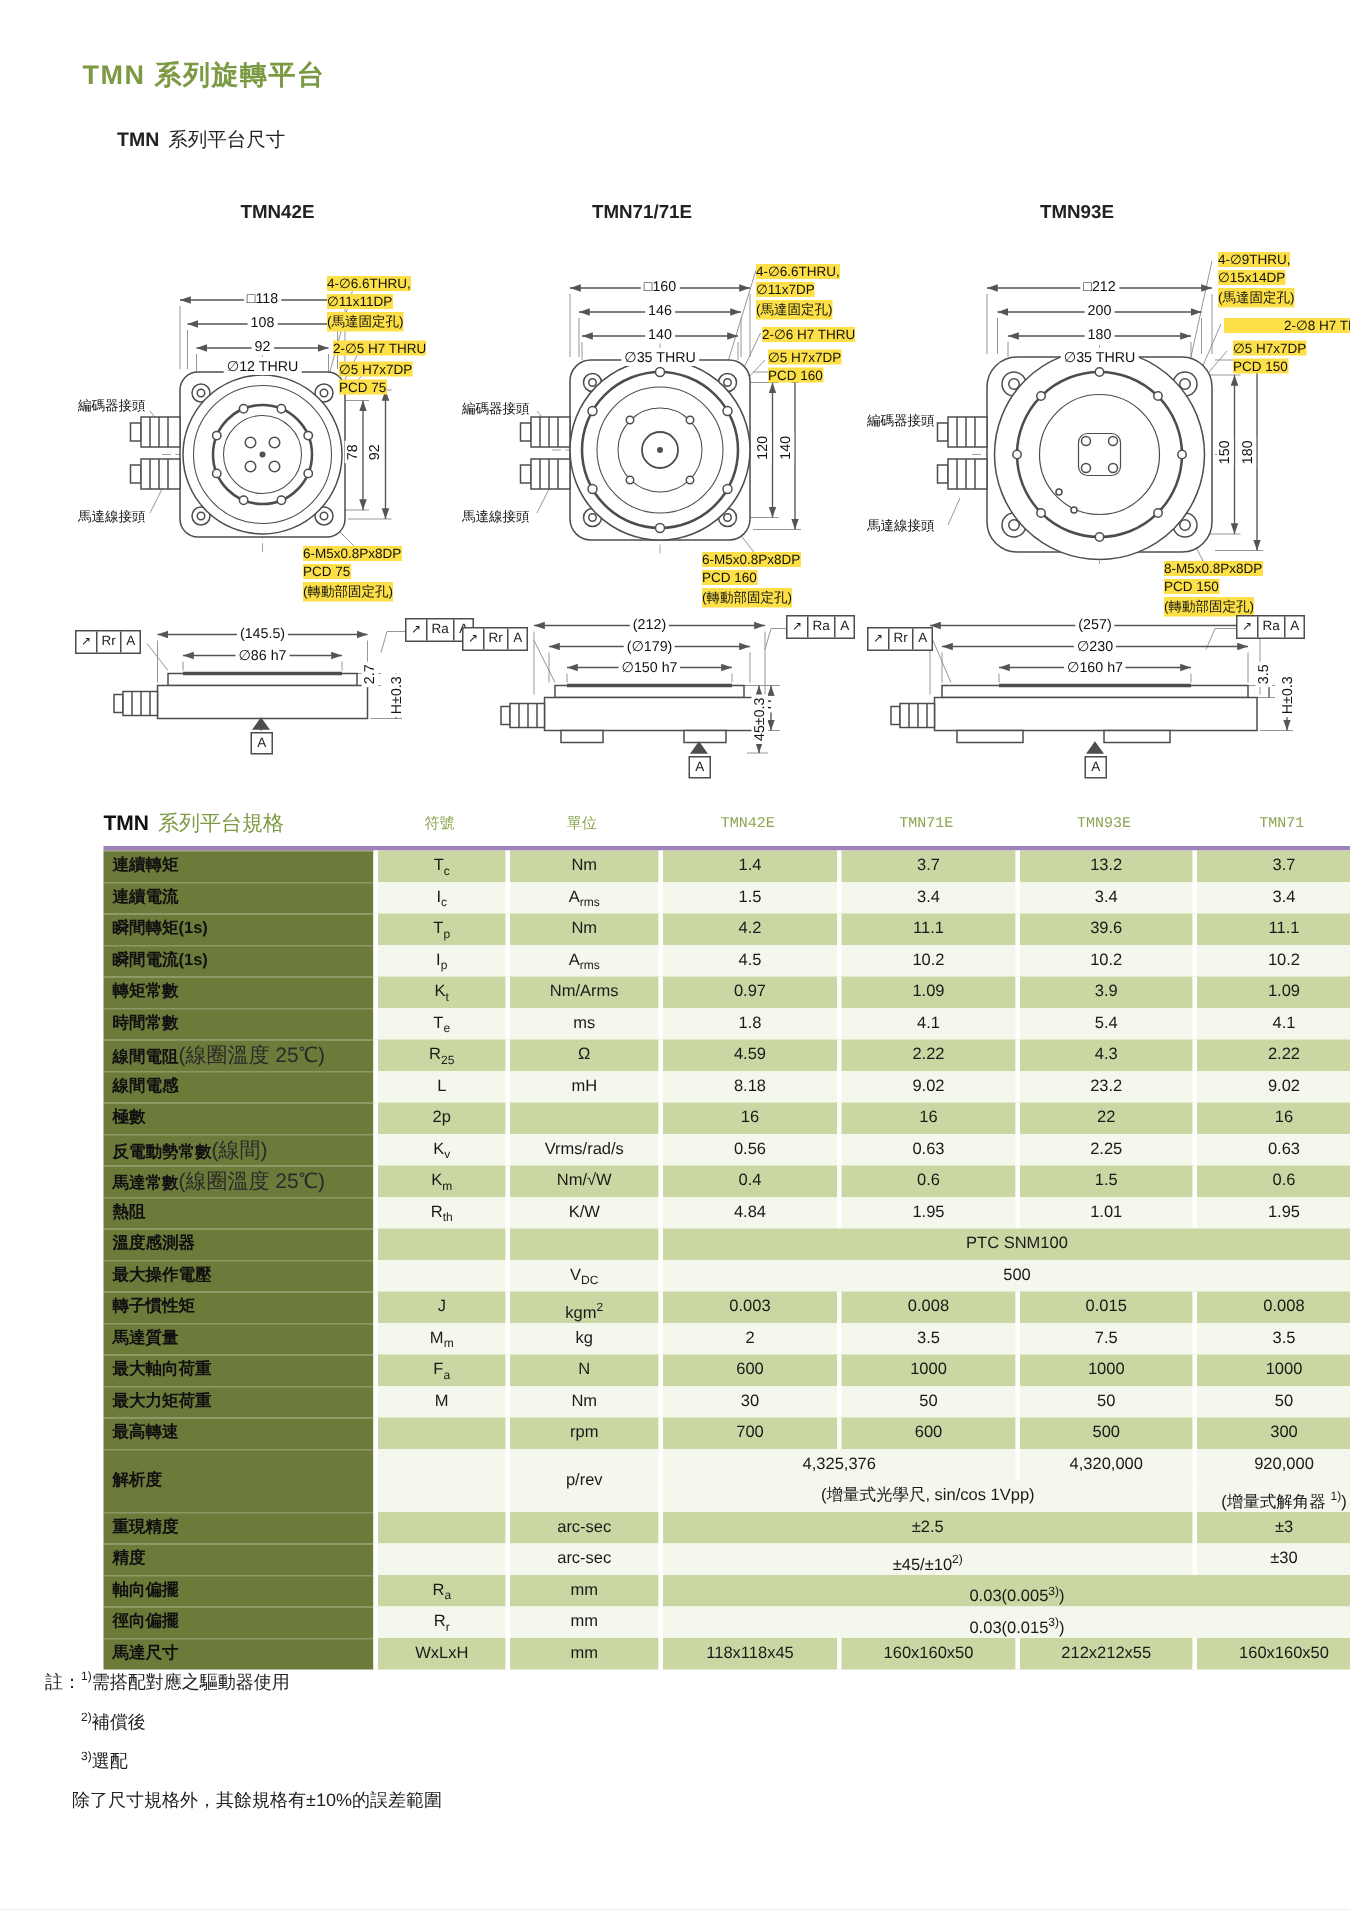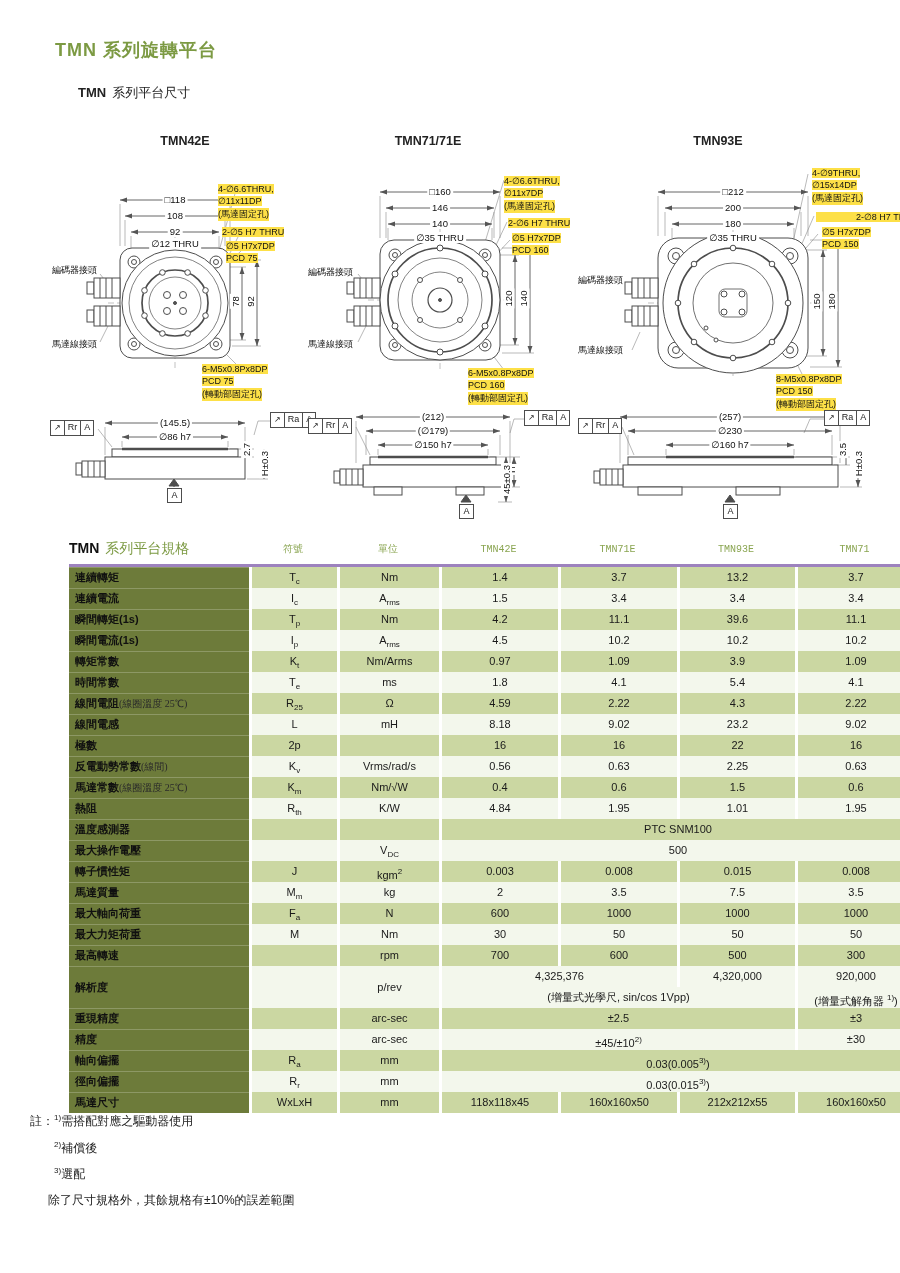--- a/index.html
+++ b/index.html
@@ -27,21 +27,21 @@
   .t-title{font-size:14px;color:#7c9a43;white-space:nowrap;}
   .t-title b{color:#111;margin-right:6px;}
   .th{font-size:10px;color:#8aa551;text-align:center;font-family:Liberation Mono, monospace;}
   .rule{height:3px;background:#9d82be;margin-top:3px;}
   .row{height:21px;}
   .row.res{height:42px;grid-template-rows:21px 21px;}
   .c{height:21px;line-height:21px;font-size:11px;text-align:center;border-left:3px solid #fff;overflow:hidden;white-space:nowrap;color:#1a1a1a;}
   .row.odd .c{background:#cbd7a2;}
   .row.even .c{background:#f3f7ec;}
   .lab{background:#6d7b3a !important;border-left:none;text-align:left;padding-left:6px;font-weight:bold;color:#101010;box-shadow:inset 0 1px 0 rgba(255,255,255,.22);}
-  .lab .nt{font-weight:normal;font-size:10px;color:#2a2a2a;font-family:Liberation Serif, serif;}
+  .lab .nt{font-weight:normal;font-size:14px;color:#2a2a2a;}
   .h2{height:42px;line-height:42px;grid-row:1/3;}
   .sp4{grid-column:4/8;}
   .sp3{grid-column:4/7;}
   .sp2{grid-column:4/6;}
   .r2{grid-row:2;}
   sub{font-size:8px;}
   .c sup,.sup{font-size:8px;vertical-align:super;}
   
   .note{position:absolute;font-size:12px;color:#222;}
 </style>

